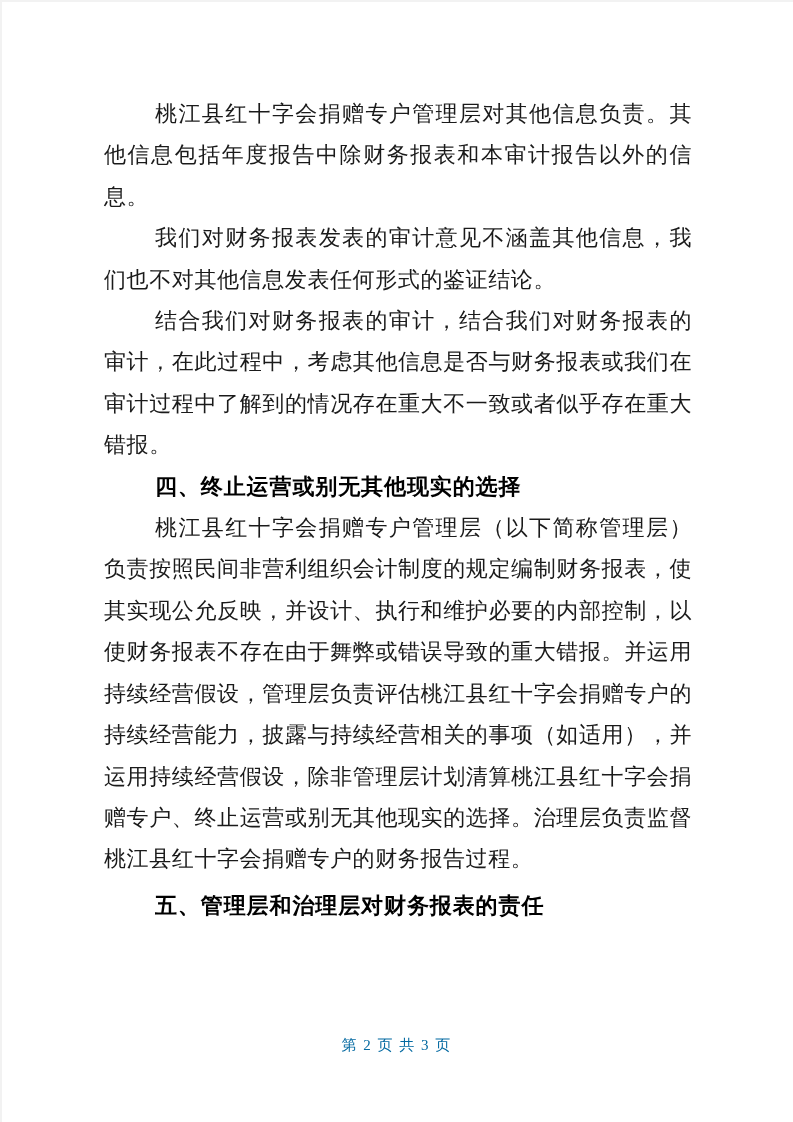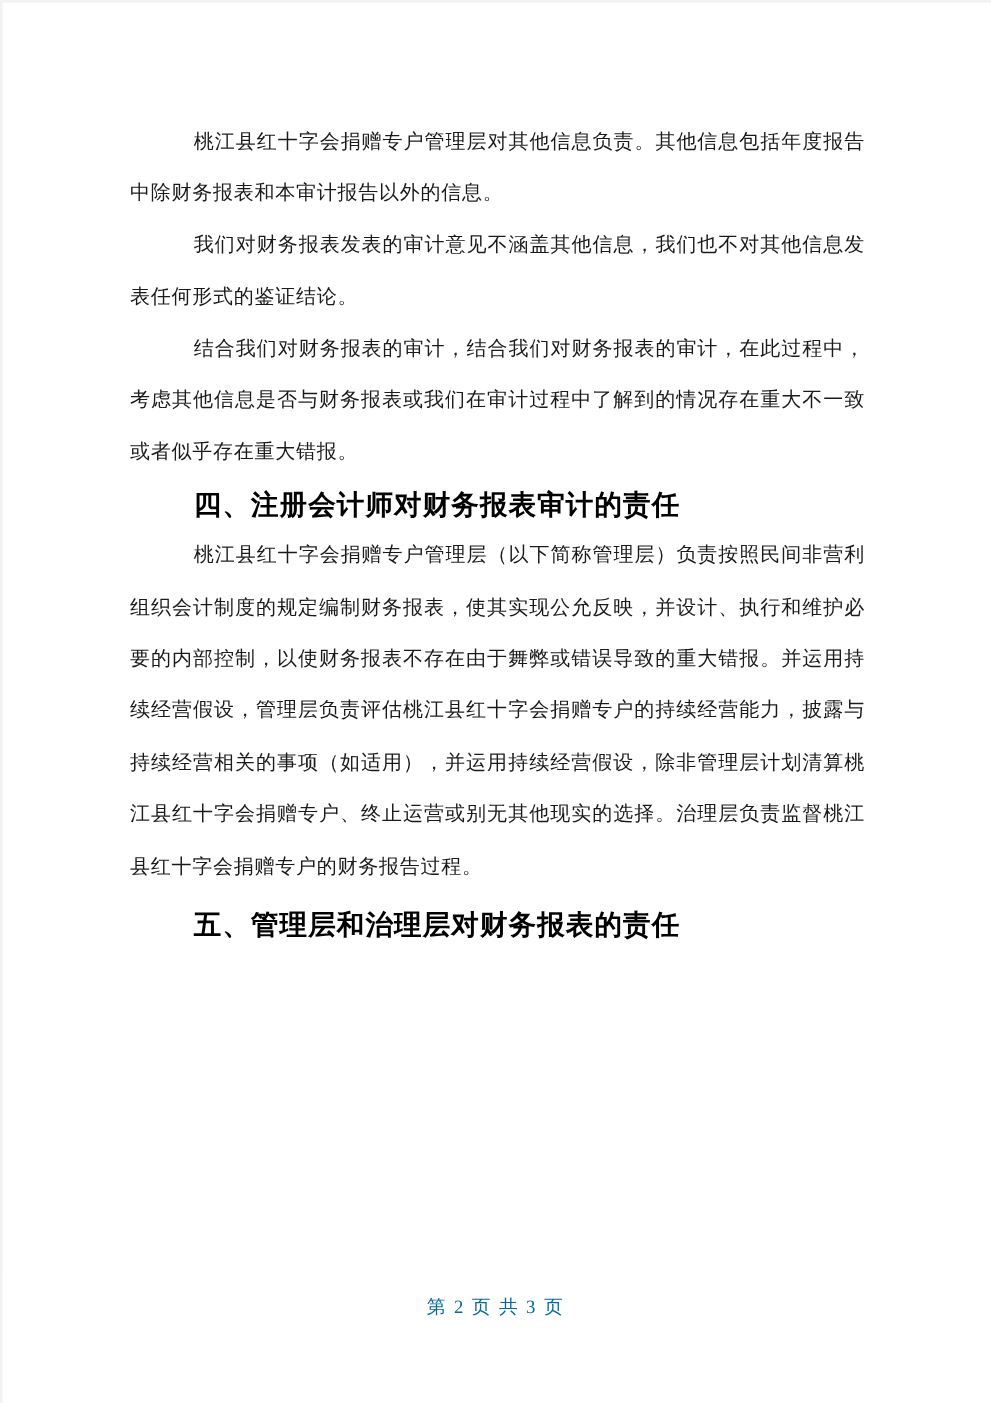--- a/index.html
+++ b/index.html
@@ -18,21 +18,21 @@
   }
   .content {
     position: absolute;
     left: 104px;
     top: 93px;
     width: 588px;
   }
   .body-para {
     margin: 0;
     font-family: "Liberation Serif", "DejaVu Serif", serif;
-    font-size: 16px;
+    font-size: 22px;
     line-height: 41.4px;
     letter-spacing: 0.6px;
     color: #1a1a1a;
     text-align: justify;
     text-justify: inter-ideograph;
     text-indent: 51px;
   }
   .section-heading {
     margin: 0;
     font-family: "Liberation Sans", "DejaVu Sans", sans-serif;
@@ -64,21 +64,21 @@
 <div class="page">
   <div class="content">
 
     <p class="body-para">桃江县红十字会捐赠专户管理层对其他信息负责。其他信息包括年度报告中除财务报表和本审计报告以外的信息。</p>
 
     <p class="body-para">我们对财务报表发表的审计意见不涵盖其他信息，我们也不对其他信息发表任何形式的鉴证结论。</p>
 
     <p class="body-para">结合我们对财务报表的审计，结合我们对财务报表的审计，在此过程中，考虑其他信息是否与财务报表或我们在审计过程中了解到的情况存在重大不一致或者似乎存在重大错报。</p>
 
 
-    <h2 class="section-heading">四、注册会计师对财务报表审计的责任</h2>
+    <h2 class="section-heading">四、终止运营或别无其他现实的选择</h2>
 
     <p class="body-para">桃江县红十字会捐赠专户管理层（以下简称管理层）负责按照民间非营利组织会计制度的规定编制财务报表，使其实现公允反映，并设计、执行和维护必要的内部控制，以使财务报表不存在由于舞弊或错误导致的重大错报。并运用持续经营假设，管理层负责评估桃江县红十字会捐赠专户的持续经营能力，披露与持续经营相关的事项（如适用），并运用持续经营假设，除非管理层计划清算桃江县红十字会捐赠专户、终止运营或别无其他现实的选择。治理层负责监督桃江县红十字会捐赠专户的财务报告过程。</p>
 
     <h2 class="section-heading second">五、管理层和治理层对财务报表的责任</h2>
 
   </div>
 
   <div class="page-footer">第 2 页 共 3 页</div>
 </div>
 

